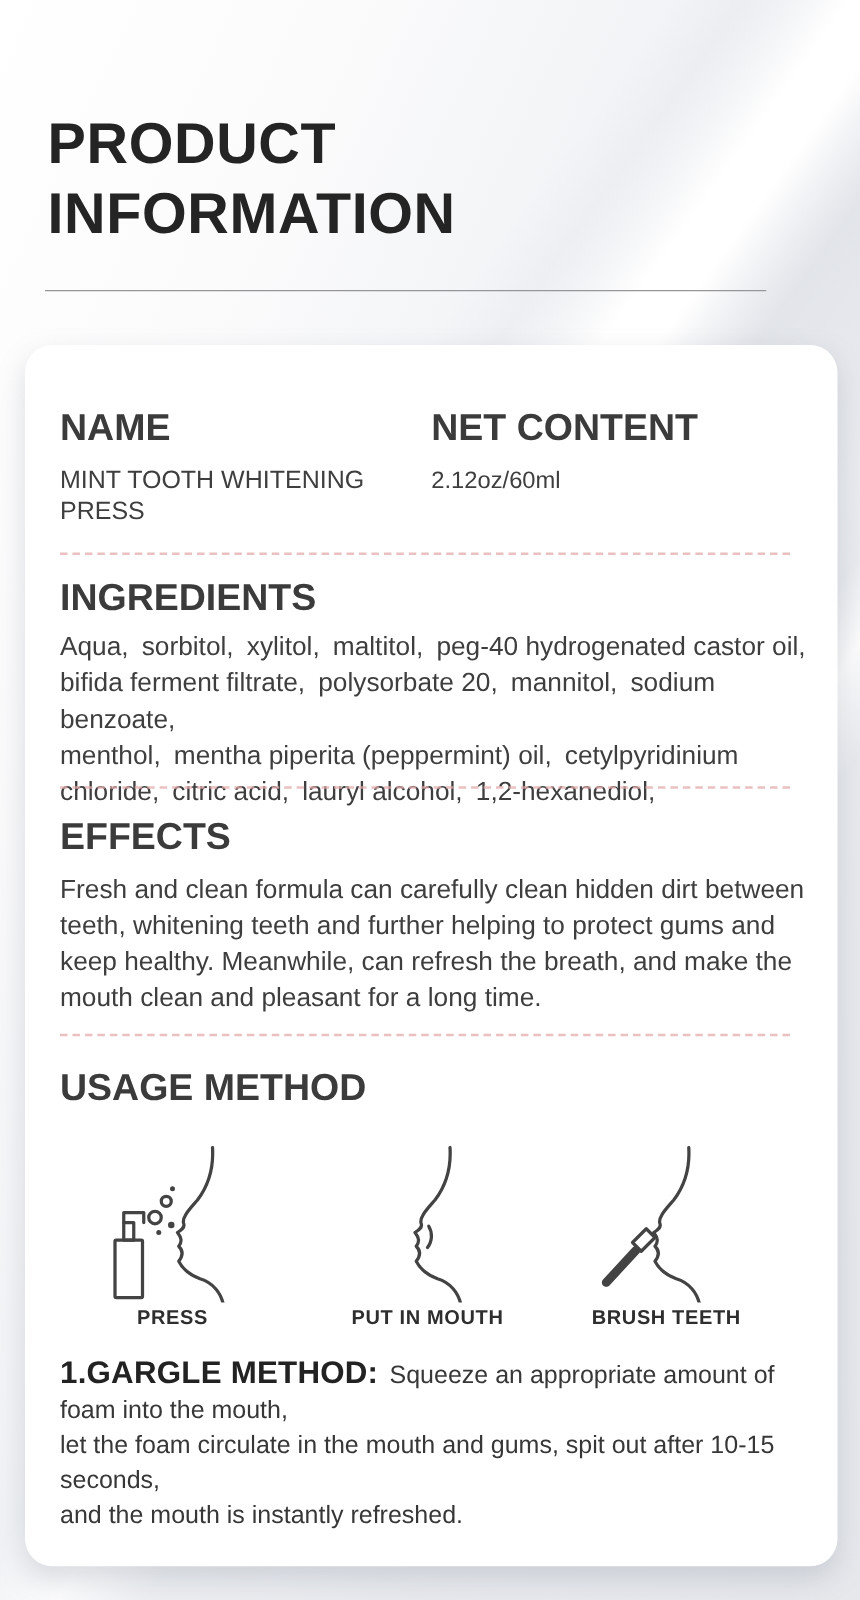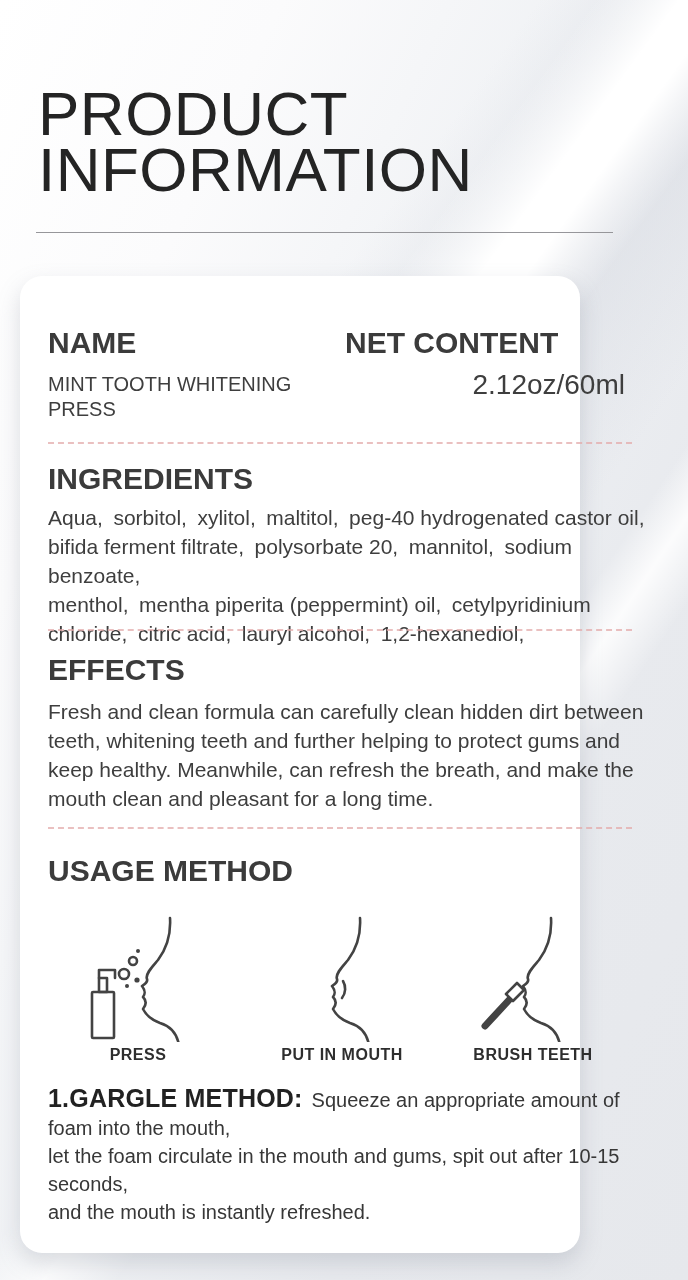--- a/index.html
+++ b/index.html
@@ -30,31 +30,31 @@
     transform: rotate(36deg);
     background: linear-gradient(90deg, rgba(205,209,218,0) 0%, rgba(205,209,218,0.45) 50%, rgba(205,209,218,0) 100%);
   }
   .streak-3 {
     left: -60px; top: 1130px; width: 120px; height: 420px;
     transform: rotate(36deg);
     background: linear-gradient(90deg, rgba(255,255,255,0) 0%, rgba(255,255,255,0.8) 50%, rgba(255,255,255,0) 100%);
   }
   .title {
     position: absolute; z-index: 3; left: 38px; top: 86px;
-    font-size: 62px; line-height: 56px; font-weight: normal;
+    font-size: 46px; line-height: 56px; font-weight: bold;
     color: #242424; letter-spacing: 0.5px; margin: 0;
   }
   .title span { display: block; }
   .title-divider {
     position: absolute; z-index: 3; left: 36px; top: 232px;
     width: 577px; height: 1px; background: #96969a;
   }
   .card {
     position: absolute; z-index: 2; left: 20px; top: 276px;
-    width: 560px; height: 977px; background: #ffffff;
+    width: 650px; height: 977px; background: #ffffff;
     border-radius: 22px;
     box-shadow: 0 10px 22px rgba(130,136,150,0.28);
   }
   .card * { box-sizing: border-box; }
   .sec-h {
     position: absolute; left: 28px; margin: 0;
     font-size: 30px; line-height: 34px; font-weight: bold; color: #3b3b3b;
   }
   .body-text {
     position: absolute; left: 28px; width: 608px;
@@ -62,21 +62,21 @@
   }
   .body-text span { display: block; }
   .dashed-divider {
     position: absolute; left: 28px; width: 584px; height: 0;
     border-top: 2px dashed #e4abab; opacity: 0.75;
   }
   
   .h-name { top: 50px; }
   .h-net  { top: 50px; left: 325px; }
   .v-name { top: 96px; width: 280px; font-size: 20px; line-height: 25px; }
-  .v-net  { top: 96px; left: 325px; width: 280px; font-size: 28px; line-height: 25px; text-align: right; }
+  .v-net  { top: 96px; left: 325px; width: 280px; font-size: 19px; line-height: 25px; }
   .div-1 { top: 166px; }
   .h-ingredients { top: 186px; }
   .t-ingredients { top: 227px; }
   .div-2 { top: 353px; }
   .h-effects { top: 377px; }
   .t-effects { top: 421px; }
   .div-3 { top: 551px; }
   .h-usage { top: 578px; }
   
   .step {

